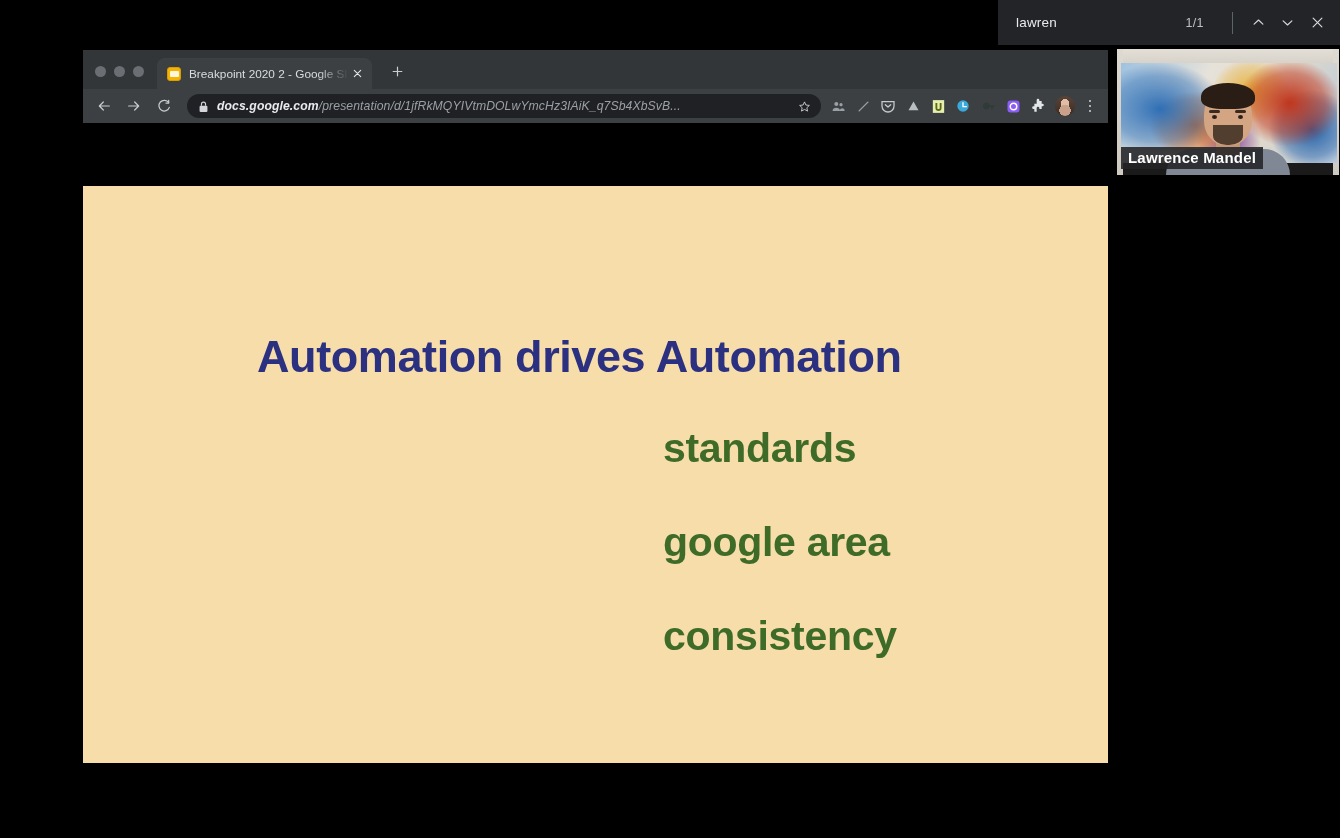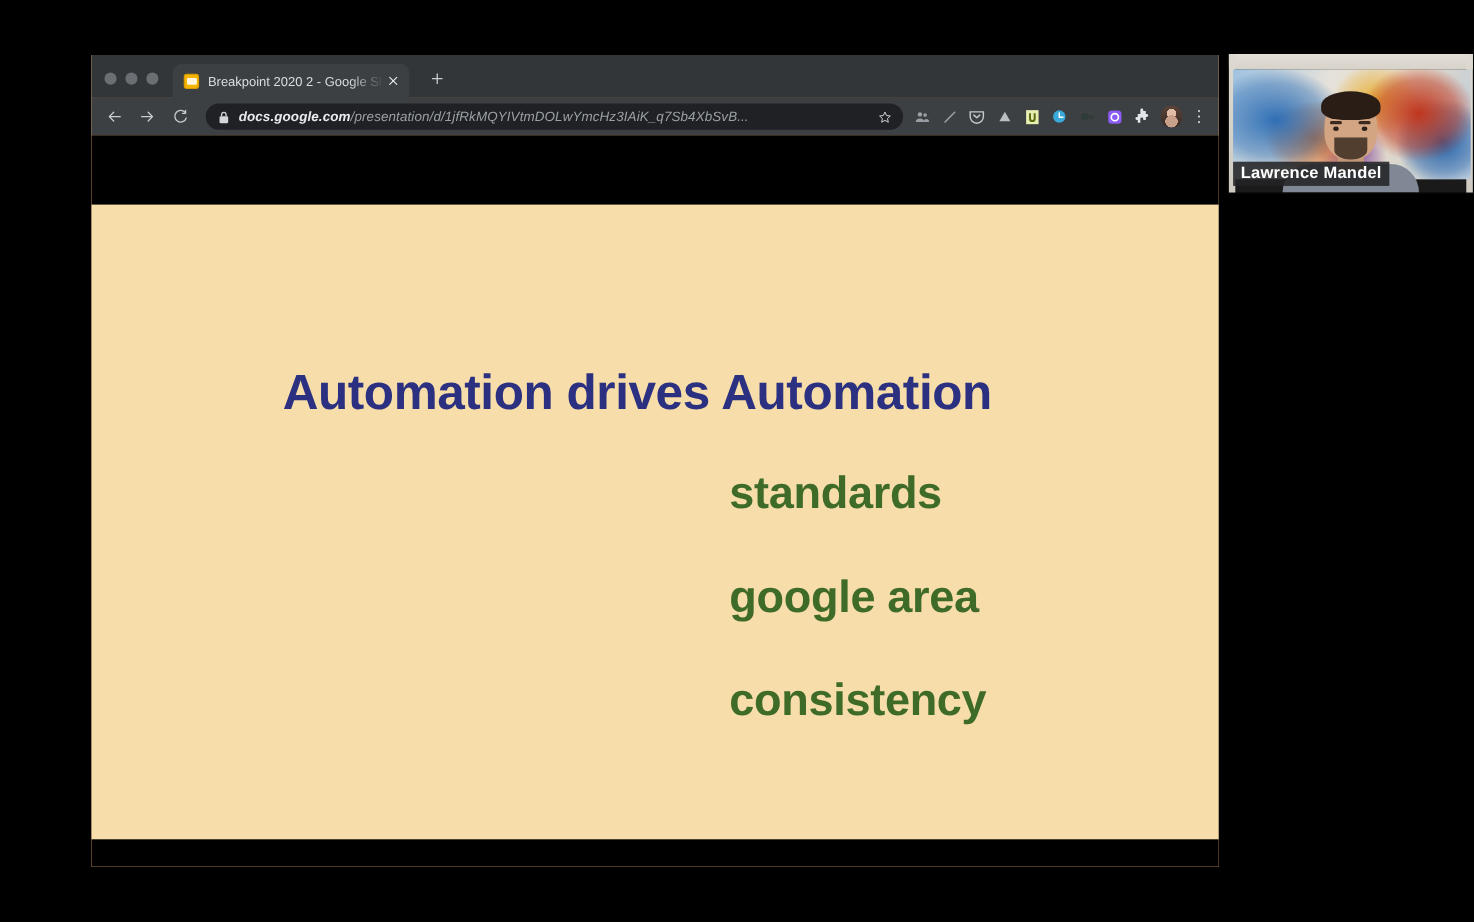--- a/index.html
+++ b/index.html
@@ -66,21 +66,21 @@
   }
   .find-btn svg { display: block; }
 
   
   .browser {
     position: absolute;
     left: 83px;
     top: 50px;
     width: 1025px;
     height: 738px;
-    background: #fdba74;
+    background: #86efac;
     overflow: hidden;
   }
 
   
   .tabstrip {
     position: relative;
     height: 39px;
     background: #323639;
     display: flex;
     align-items: flex-end;
@@ -367,20 +367,40 @@
     font-weight: 700;
     letter-spacing: 0.2px;
     white-space: nowrap;
   }
 </style>
 </head>
 <body>
 
 <div id="screen">
 
+  <div class="findbar">
+    <input class="find-input" type="text" value="lawren" style="">
+    <span class="find-count">1/1</span>
+    <span class="find-divider"></span>
+    <span class="find-btn">
+      <svg width="15" height="15" viewBox="0 0 24 24">
+        <path d="M5 14.5 L12 8 L19 14.5" fill="none" stroke="#d5d8dc" stroke-width="1.9" stroke-linecap="round" stroke-linejoin="round"></path>
+      </svg>
+    </span>
+    <span class="find-btn">
+      <svg width="15" height="15" viewBox="0 0 24 24">
+        <path d="M5 9.5 L12 16 L19 9.5" fill="none" stroke="#d5d8dc" stroke-width="1.9" stroke-linecap="round" stroke-linejoin="round"></path>
+      </svg>
+    </span>
+    <span class="find-btn" style="margin-right:8px">
+      <svg width="15" height="15" viewBox="0 0 24 24">
+        <path d="M5 5 L19 19 M19 5 L5 19" fill="none" stroke="#d5d8dc" stroke-width="1.9" stroke-linecap="round"></path>
+      </svg>
+    </span>
+  </div>
 
   <div class="browser">
 
     <div class="tabstrip">
       <div class="traffic">
         <span class="dot"></span>
         <span class="dot"></span>
         <span class="dot"></span>
       </div>
       <div class="tab">

